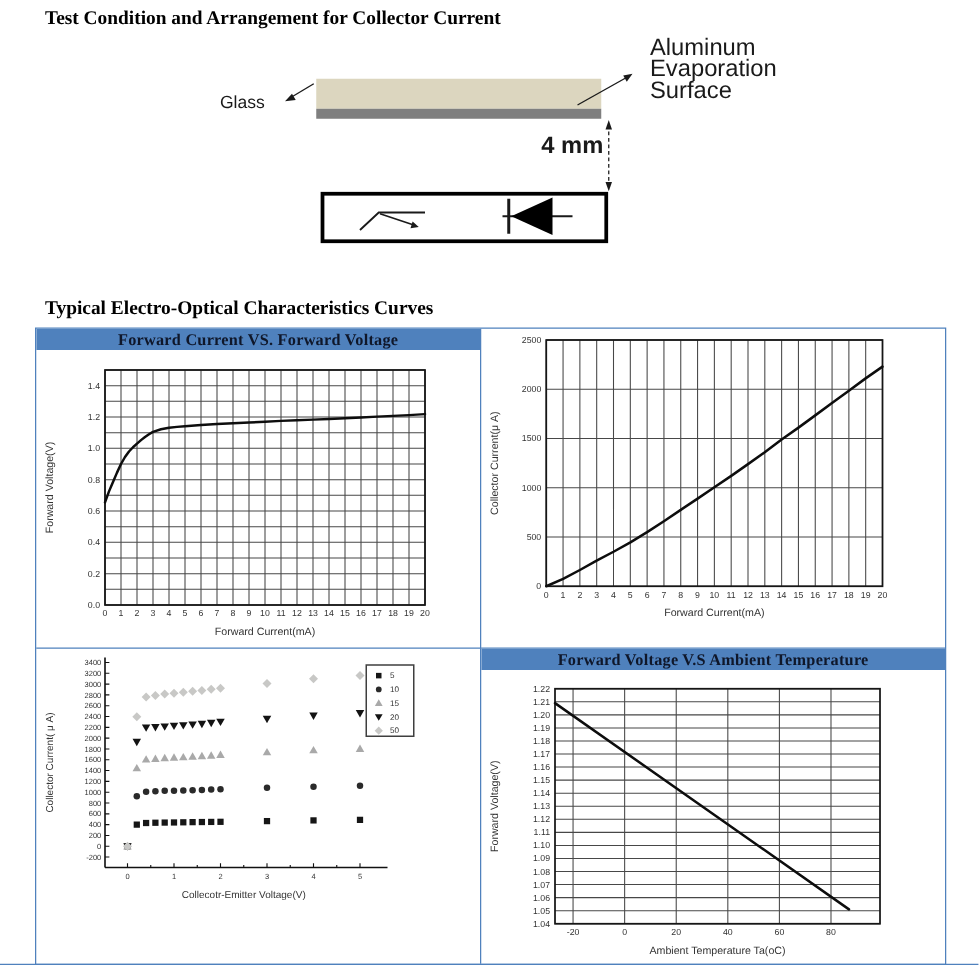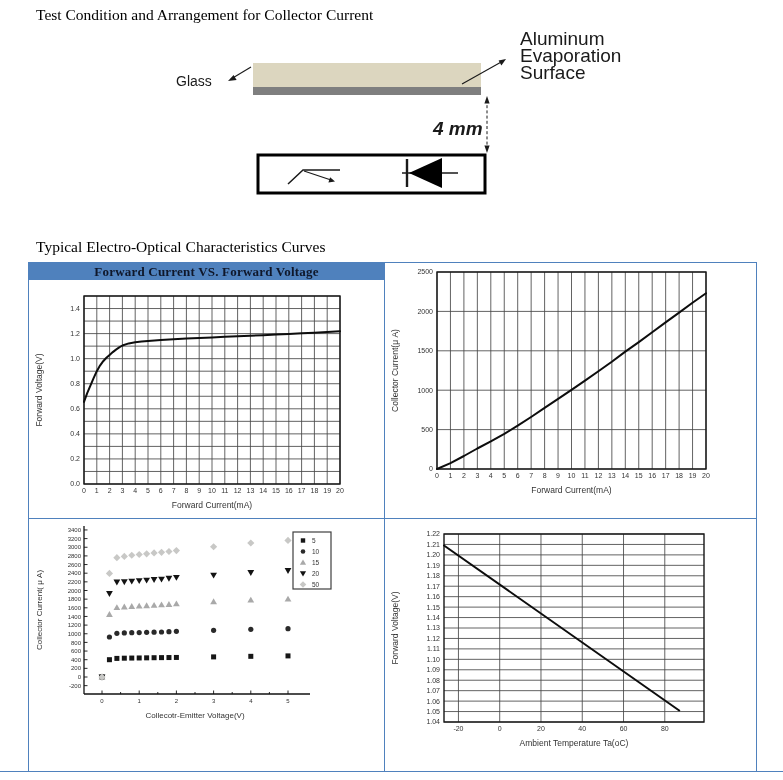--- a/index.html
+++ b/index.html
@@ -1,18 +1,18 @@
 <!DOCTYPE html>
 <html><head>
 <meta charset="utf-8">
 <style>
   html,body{margin:0;padding:0;background:#fff;}
   .page{position:relative;width:783px;height:780px;background:#fff;overflow:hidden;
         font-family:"Liberation Sans",sans-serif;color:#1a1a1a;}
-  .h1{position:absolute;left:36px;font-family:"Liberation Serif",serif;font-weight:normal;
+  .h1{position:absolute;left:36px;font-family:"Liberation Serif",serif;font-weight:bold;
       font-size:15.5px;color:#000;white-space:nowrap;}
   .lbl{position:absolute;font-size:19px;color:#1a1a1a;line-height:17px;}
   .diagram-svg{position:absolute;left:0;top:0;}
   .grid{position:absolute;left:28px;top:262px;width:729px;height:510px;box-sizing:border-box;
         border:1.5px solid #4f81bd;display:grid;grid-template-columns:356px 1fr;
         grid-template-rows:256px 1fr;background:#fff;}
   .cell{position:relative;box-sizing:border-box;overflow:hidden;}
   .cell.cl{border-right:1.5px solid #4f81bd;}
   .cell.ct{border-bottom:1.5px solid #4f81bd;}
   .chead{height:17px;background:#4f81bd;color:#0f172a;text-align:center;line-height:17px;
@@ -69,21 +69,21 @@
 
     <g>
       <line x1="402" y1="173" x2="458" y2="173" class="dline" style="stroke-width:1.6"></line>
       <line x1="407" y1="159" x2="407" y2="187" class="dline" style="stroke-width:2.4"></line>
       <polygon points="409,173 442,158 442,188" fill="#000"></polygon>
     </g>
   </svg>
 
   <div class="lbl" style="left:176px;top:73px;font-size:14px;">Glass</div>
   <div class="lbl" style="left:520px;top:30px;width:104px;">Aluminum Evaporation Surface</div>
-  <div class="lbl" style="left:433px;top:120px;font-weight:600;font-style:italic;">4 mm</div>
+  <div class="lbl" style="left:433px;top:108px;font-weight:600;">4 mm</div>
 
   <div class="h1" style="top:238px;">Typical Electro-Optical Characteristics Curves</div>
 
   <div class="grid">
     <div class="cell cl ct">
       <div class="chead">Forward Current VS. Forward Voltage</div>
       <svg class="chart" id="c0" width="354" height="237">
           <g>
             <line class="gl" x1="55" y1="16" x2="55" y2="204"></line>
             <line class="gl" x1="67.8" y1="16" x2="67.8" y2="204"></line>
@@ -376,20 +376,21 @@
             <polygon points="274,57.6 270.90000000000003,52.3 277.09999999999997,52.3" fill="#131313"></polygon>
             <text class="tk3" x="283" y="56.7" style="font-size:6.5px">20</text>
             <polygon points="274,62.199999999999996 277.3,65.5 274,68.8 270.7,65.5" fill="#c8c8c6"></polygon>
             <text class="tk3" x="283" y="67.7" style="font-size:6.5px">50</text>
           </g>
           <text class="atitle3" x="166" y="199" text-anchor="middle">Collecotr-Emitter Voltage(V)</text>
           <text class="atitle3" transform="translate(13,91) rotate(-90)" text-anchor="middle">Collector Current( μ A)</text>
         </svg>
     </div>
     <div class="cell">
+      <div class="chead">Forward Voltage V.S Ambient Temperature</div>
       <svg class="chart" id="c3" width="370" height="234">
           <g>
             <line class="gl" x1="73.44444444444444" y1="15" x2="73.44444444444444" y2="203"></line>
             <line class="gl" x1="114.71428571428571" y1="15" x2="114.71428571428571" y2="203"></line>
             <line class="gl" x1="155.984126984127" y1="15" x2="155.984126984127" y2="203"></line>
             <line class="gl" x1="197.25396825396825" y1="15" x2="197.25396825396825" y2="203"></line>
             <line class="gl" x1="238.52380952380952" y1="15" x2="238.52380952380952" y2="203"></line>
             <line class="gl" x1="279.7936507936508" y1="15" x2="279.7936507936508" y2="203"></line>
             <line class="gl" x1="59" y1="203" x2="319" y2="203"></line>
             <line class="gl" x1="59" y1="192.55555555555554" x2="319" y2="192.55555555555554"></line>

